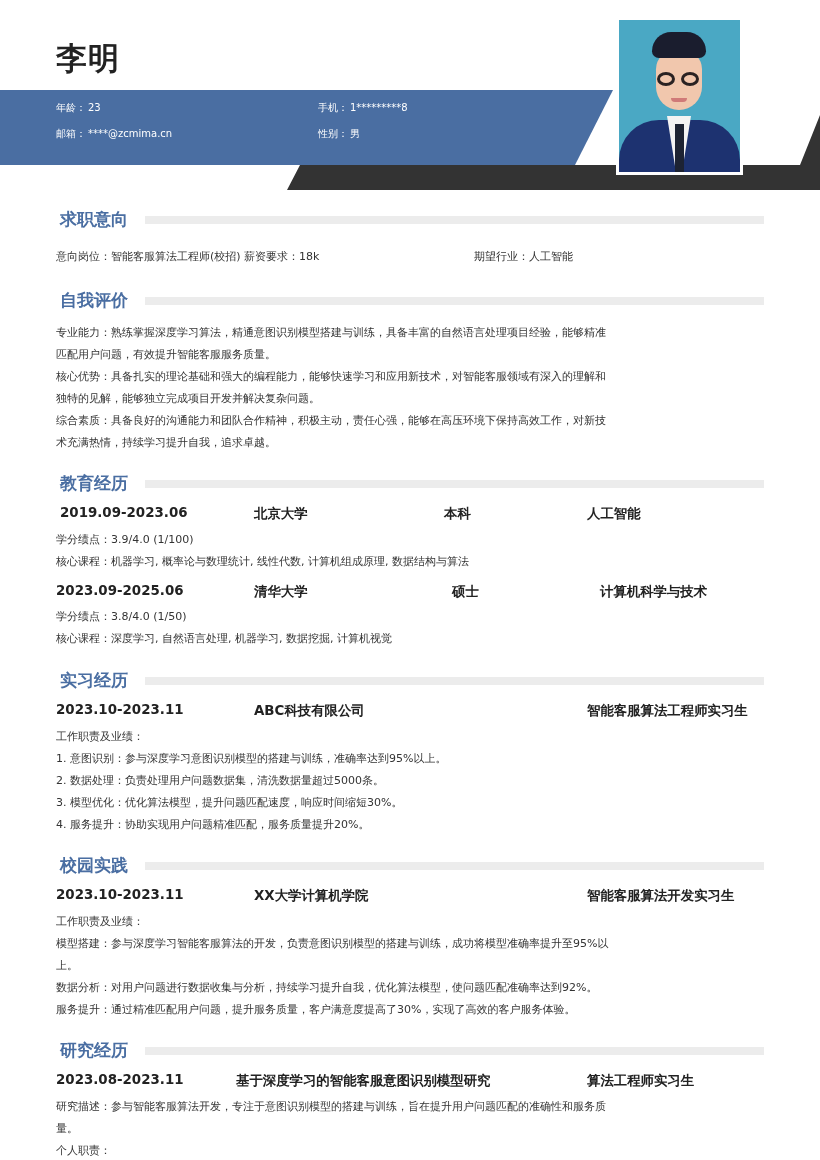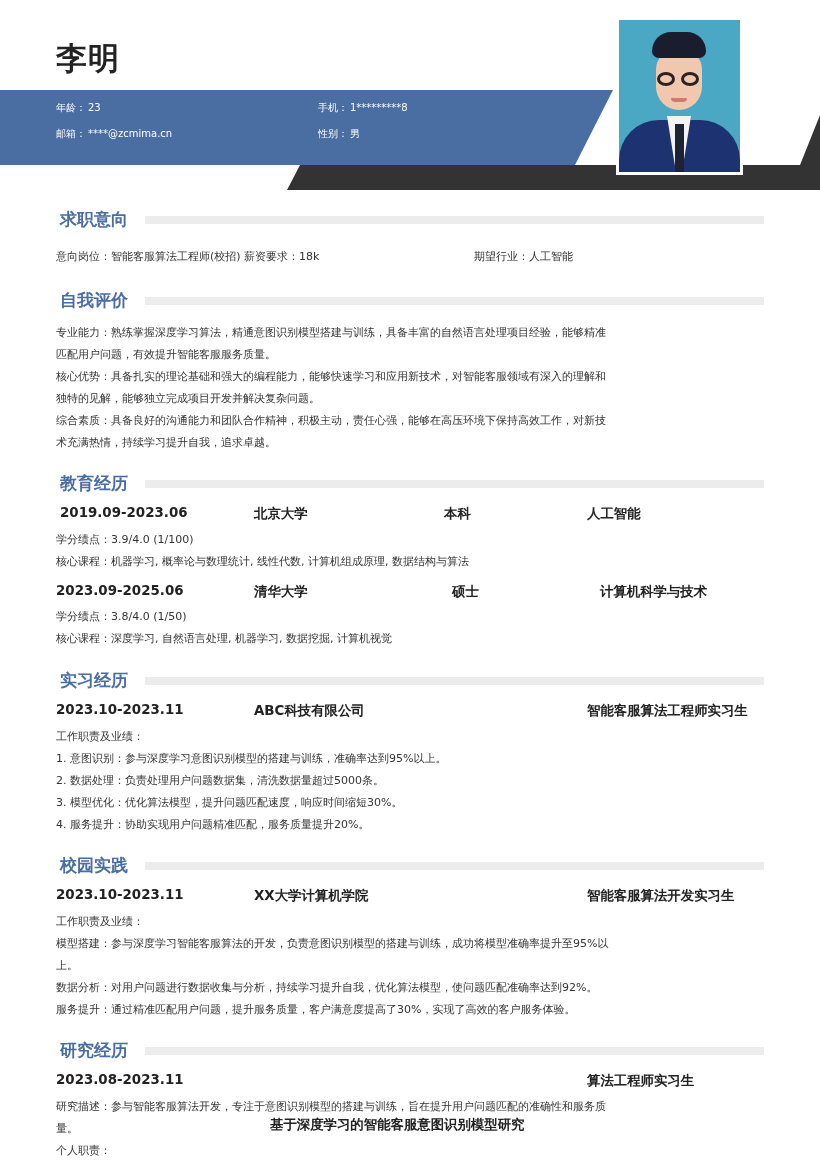--- a/index.html
+++ b/index.html
@@ -134,20 +134,20 @@
   <div>模型搭建：参与深度学习智能客服算法的开发，负责意图识别模型的搭建与训练，成功将模型准确率提升至95%以</div>
   <div>上。</div>
   <div>数据分析：对用户问题进行数据收集与分析，持续学习提升自我，优化算法模型，使问题匹配准确率达到92%。</div>
   <div>服务提升：通过精准匹配用户问题，提升服务质量，客户满意度提高了30%，实现了高效的客户服务体验。</div>
 </div>
 
 <div class="section-title" style="top:1039px;">研究经历</div>
 <div class="section-bar" style="top:1047px;"></div>
 <div class="row" style="top:1072px;">
   <span style="left:0;">2023.08-2023.11</span>
-  <span style="left:214px;margin-top:44px;">基于深度学习的智能客服意图识别模型研究</span>
+  <span style="left:180px;">基于深度学习的智能客服意图识别模型研究</span>
   <span style="left:531px;">算法工程师实习生</span>
 </div>
 <div class="text" style="top:1096px;">
   <div>研究描述：参与智能客服算法开发，专注于意图识别模型的搭建与训练，旨在提升用户问题匹配的准确性和服务质</div>
   <div>量。</div>
   <div>个人职责：</div>
 </div>
 
 </body></html>

